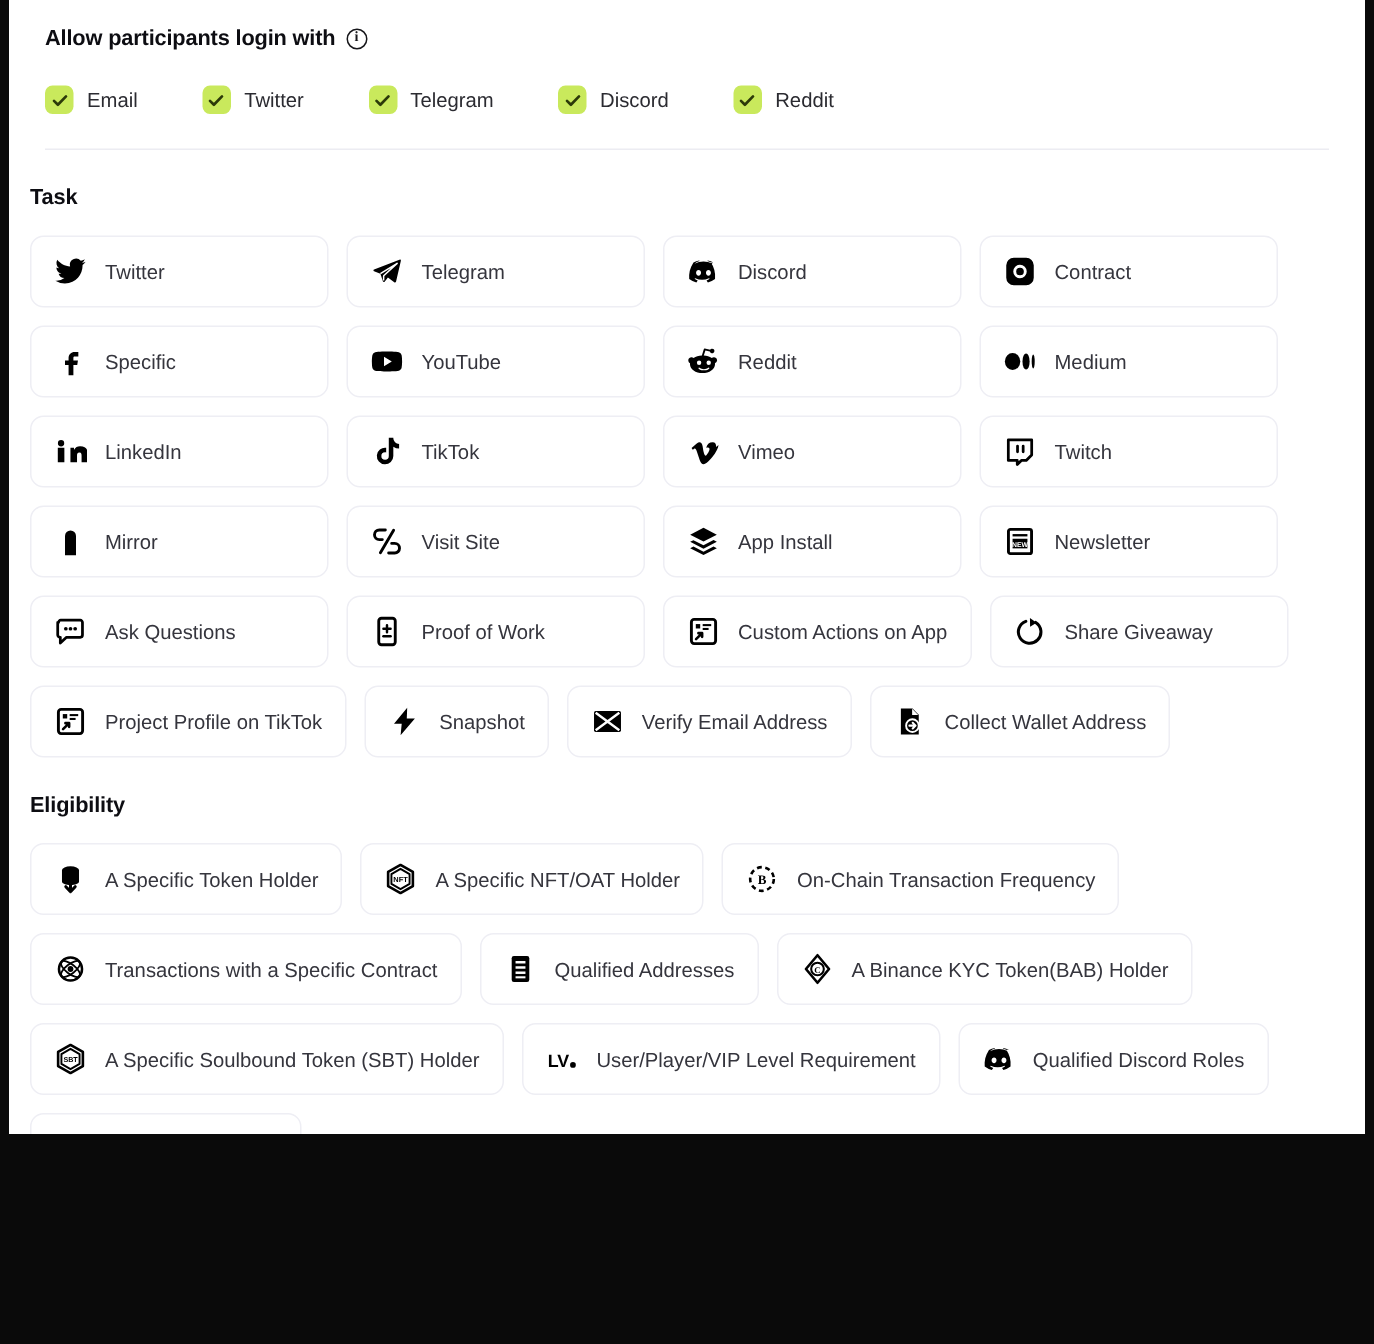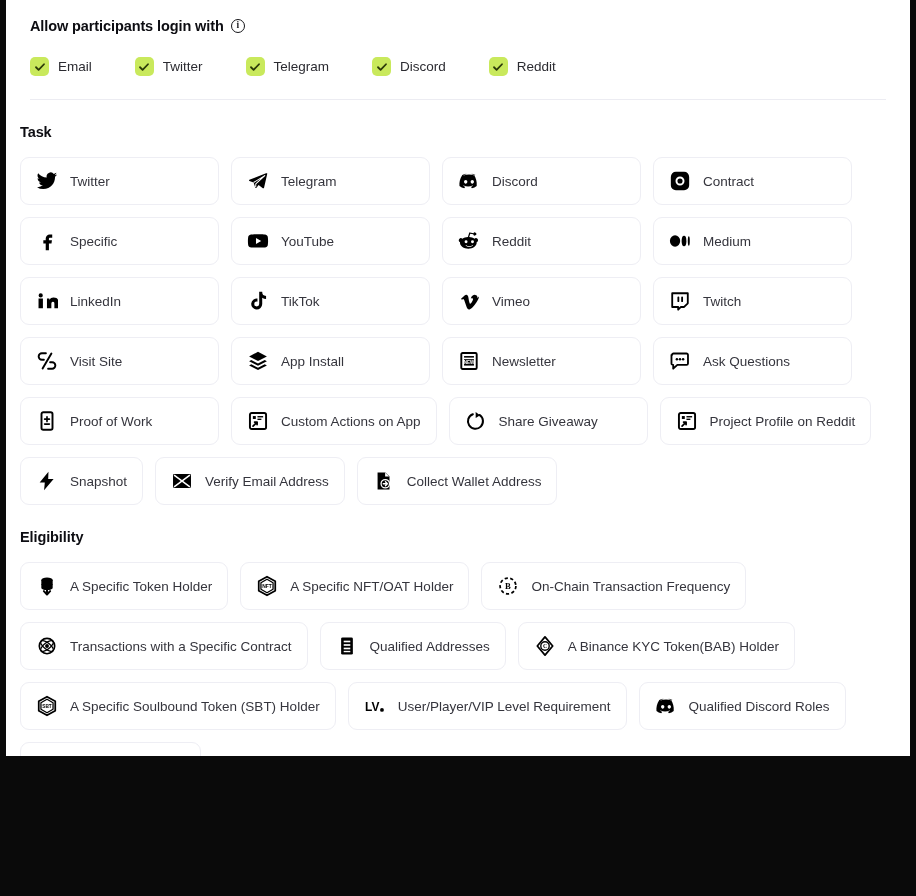--- a/index.html
+++ b/index.html
@@ -278,20 +278,28 @@
           <span class="ico">
             <svg width="22" height="22" viewBox="0 0 24 24" fill="none" stroke="currentColor" stroke-width="2" stroke-linejoin="round">
               <path d="M3.5 3.5h17v11l-4 4h-3.5l-3 3v-3H3.5z"></path>
               <path d="M10.2 8v4.2M14.3 8v4.2" stroke-linecap="round"></path>
             </svg>
           </span>
           <span class="lbl">Twitch</span>
         </div>
         <div class="card col">
           <span class="ico">
+            <svg width="22" height="22" viewBox="0 0 24 24" fill="currentColor" xmlns="http://www.w3.org/2000/svg">
+              <path d="M8 22V8a4 4 0 0 1 8 0v14H8z"></path>
+            </svg>
+          </span>
+          <span class="lbl">Mirror</span>
+        </div>
+        <div class="card col">
+          <span class="ico">
             <svg width="22" height="22" viewBox="0 0 24 24" fill="none" stroke="currentColor" stroke-width="2.1" stroke-linecap="round" stroke-linejoin="round">
               <path d="M10.8 3.6H6.4a3.5 3.5 0 0 0 0 7h2.2"></path>
               <path d="M13.2 20.4h4.4a3.5 3.5 0 0 0 0-7h-2.2"></path>
               <path d="M16.8 3.8 7.2 20.2"></path>
             </svg>
           </span>
           <span class="lbl">Visit Site</span>
         </div>
         <div class="card col">
           <span class="ico">
@@ -359,21 +367,21 @@
         <div class="card">
           <span class="ico">
             <svg width="22" height="22" viewBox="0 0 24 24" fill="none" xmlns="http://www.w3.org/2000/svg">
               <rect x="3.2" y="3.2" width="17.6" height="17.6" rx="2" stroke="currentColor" stroke-width="2.1"></rect>
               <rect x="6.4" y="6.6" width="3.2" height="3.2" fill="currentColor"></rect>
               <rect x="11.4" y="6.6" width="6.2" height="1.5" fill="currentColor"></rect>
               <rect x="11.4" y="9.4" width="4.3" height="1.5" fill="currentColor"></rect>
               <path d="M6.6 17.6 11 13.2M8.3 13.2H11v2.7" stroke="currentColor" stroke-width="1.9" stroke-linecap="round" stroke-linejoin="round"></path>
             </svg>
           </span>
-          <span class="lbl">Project Profile on Reddit</span>
+          <span class="lbl">Project Profile on TikTok</span>
         </div>
         <div class="card">
           <span class="ico">
             <svg width="22" height="22" viewBox="0 0 24 24" fill="currentColor" xmlns="http://www.w3.org/2000/svg">
               <path d="M13.6 2 4 13.6h5.6L8.8 22 19.2 9.8h-5.9L13.6 2z"></path>
             </svg>
           </span>
           <span class="lbl">Snapshot</span>
         </div>
         <div class="card">

